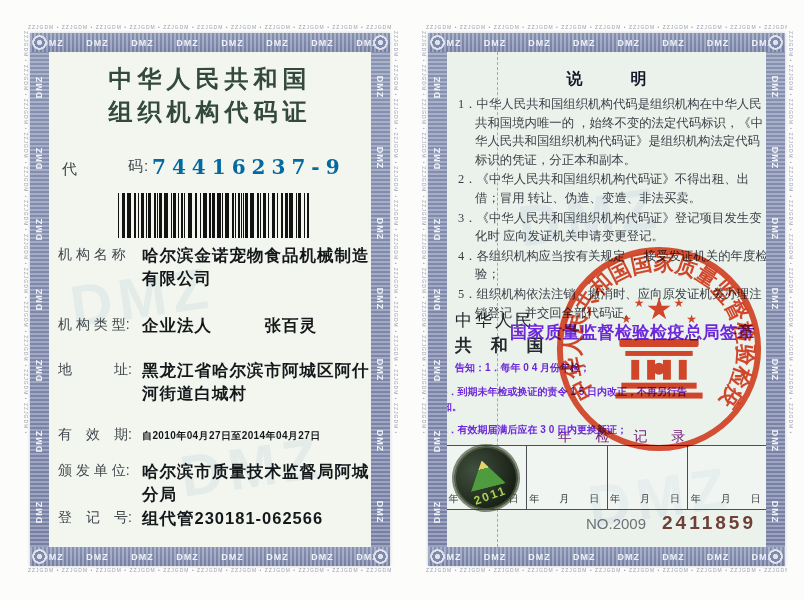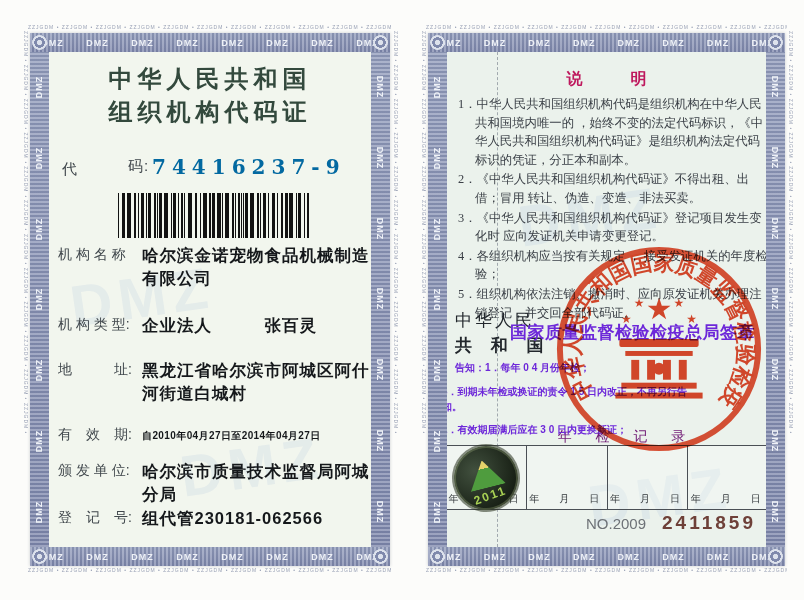--- a/index.html
+++ b/index.html
@@ -70,21 +70,21 @@
   .row-label{flex:none;width:84px;font-size:14px;color:#41484d;letter-spacing:0px;padding-top:2px;}
   .row-value{font-weight:bold;font-size:16.5px;color:#15181b;line-height:23px;
     letter-spacing:1px;white-space:pre-line;}
   .r0{top:211px}.r1{top:281px}.r2{top:326px}.r3{top:391px}.r4{top:427px}.r5{top:474px}
   .r3 .row-value{font-size:10px;letter-spacing:.4px;}
 
   
   .crease{position:absolute;left:69px;top:19px;bottom:19px;width:0;z-index:1;
     border-left:1px dashed rgba(70,80,100,.45);}
   .rp-title{position:absolute;top:36px;left:0;width:100%;text-align:center;z-index:2;
-    font-weight:bold;font-size:16px;color:#be185d;font-family:"Liberation Serif",serif;}
+    font-weight:bold;font-size:16px;color:#0f172a;font-family:"Liberation Serif",serif;}
   .notes{position:absolute;top:62px;left:30px;right:13px;z-index:2;
     font-family:"Liberation Serif",serif;font-size:12.4px;line-height:1.5;color:#3b4047;}
   .note{padding-left:17px;text-indent:-17px;margin-bottom:1px;}
   .issuer1{position:absolute;left:27px;top:276px;z-index:2;font-weight:normal;font-size:17px;letter-spacing:3px;color:#22272c;}
   .issuer2{position:absolute;left:27px;top:301px;z-index:2;font-weight:bold;font-size:17px;letter-spacing:7px;color:#22272c;}
   .stamp-caption{position:absolute;left:82px;top:288px;z-index:2;font-weight:bold;font-size:17px;
     letter-spacing:.5px;color:#6d28d9;width:272px;}
   .notice{position:absolute;z-index:2;font-weight:bold;font-size:10px;color:#6d28d9;line-height:1.45;white-space:pre-line;}
   .n0{left:27px;top:328px}.n1{left:14px;top:352px;right:40px}.n2{left:14px;top:390px}
   .inspect-title{position:absolute;top:395px;left:60px;right:20px;text-align:center;z-index:1;

